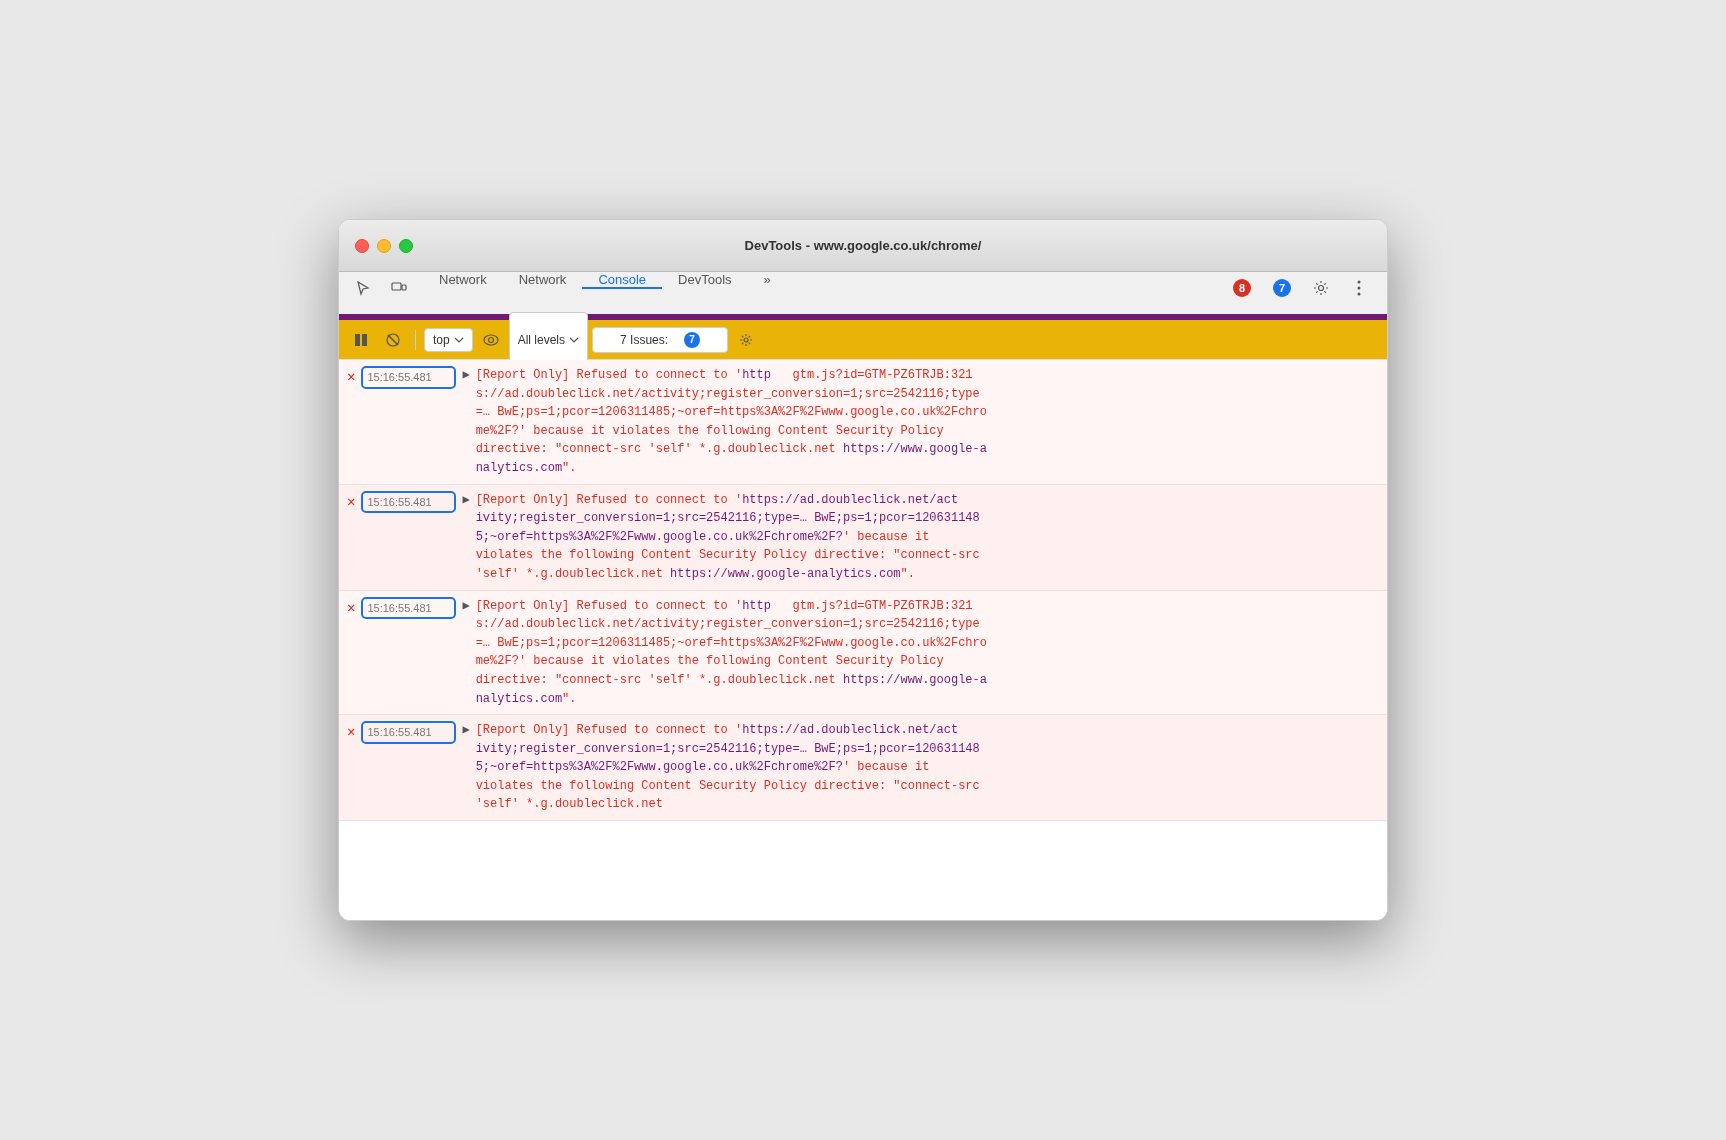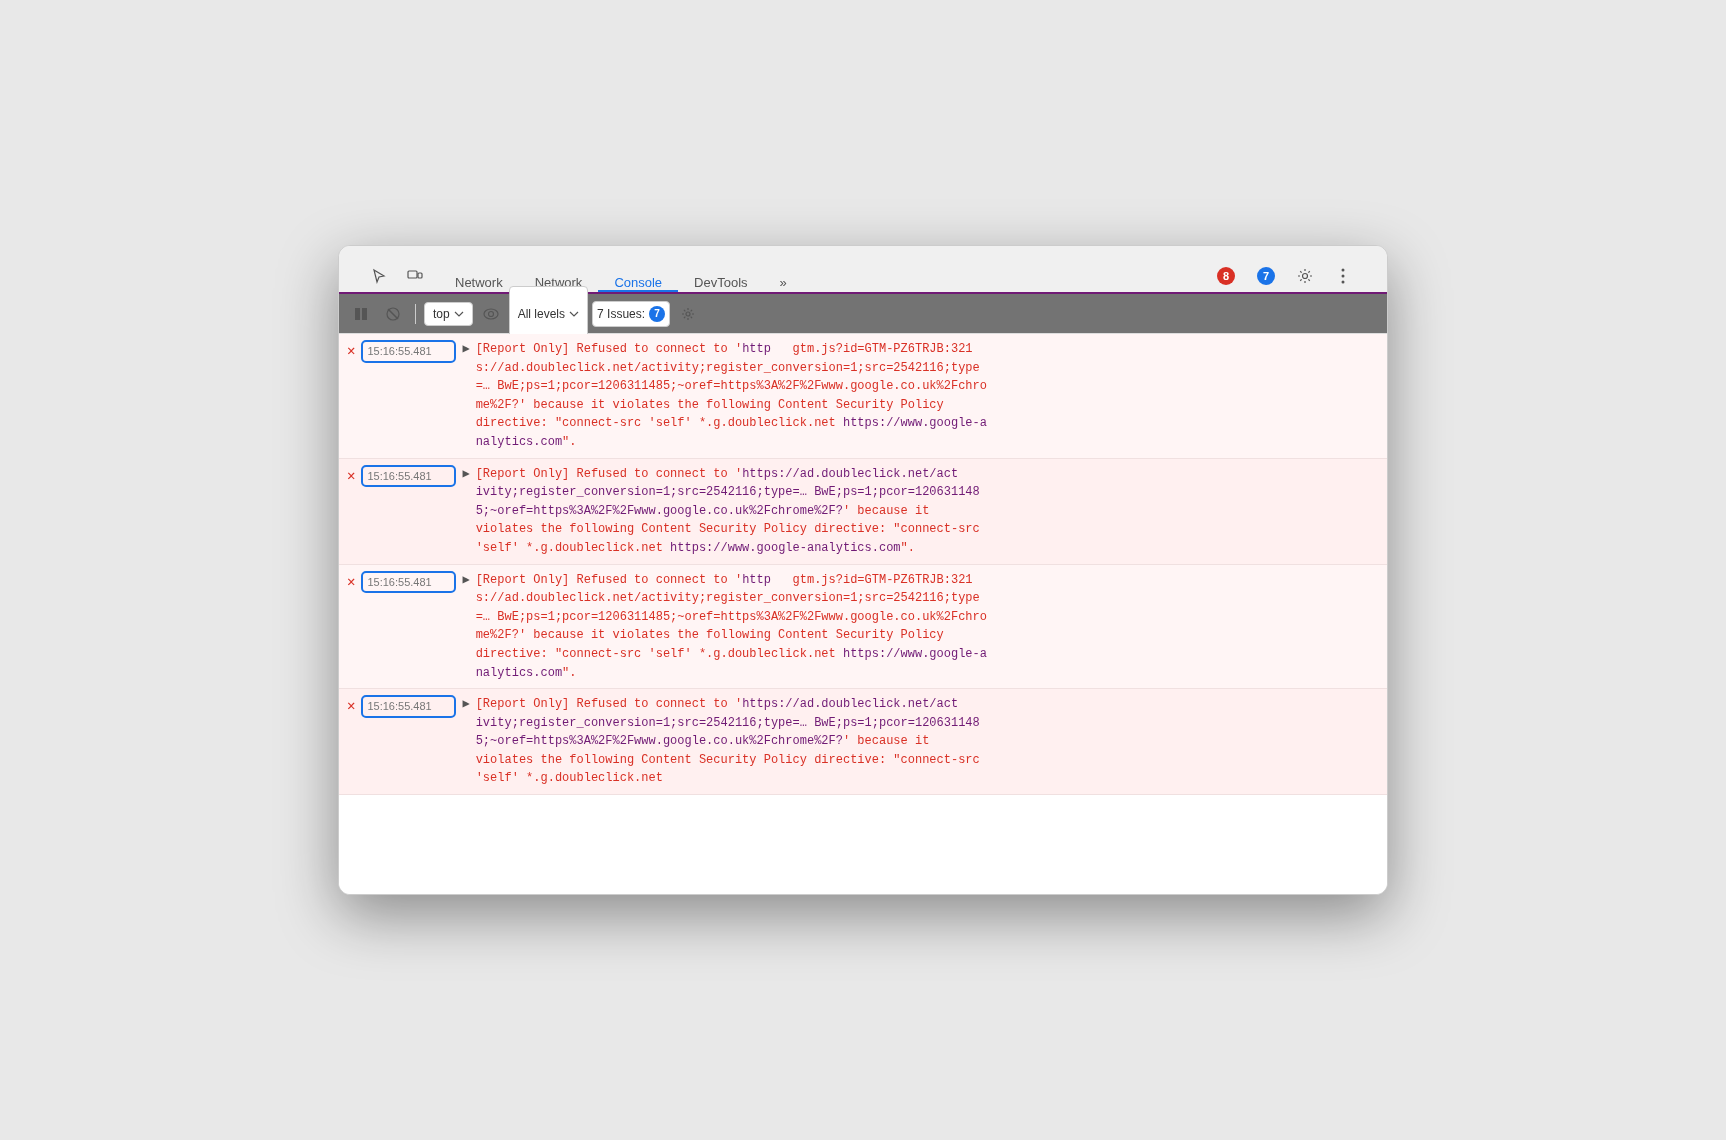--- a/index.html
+++ b/index.html
@@ -50,25 +50,25 @@
     .tl-min { background: #febc2e; border: 1px solid #d9a122; }
     .tl-max { background: #28c840; border: 1px solid #14ae2e; }
     .titlebar-title {
       font-size: 13px;
       font-weight: 600;
       color: #333;
     }
     
     .tabs-row {
       background: #f0f0f0;
-      border-bottom: 2px solid #701a75;
-      display: flex;
-      align-items: flex-end;
+      border-bottom: 6px solid #701a75;
+      display: flex;
+      align-items: flex-start;
       height: 48px;
-      padding: 0 24px;
+      padding: 0 8px;
     }
     .tab-icons {
       display: flex;
       align-items: center;
       gap: 4px;
       padding-right: 8px;
     }
     .tab-icon-btn {
       width: 32px;
       height: 32px;
@@ -148,21 +148,21 @@
       justify-content: center;
       border-radius: 4px;
       cursor: pointer;
       color: #555;
       font-size: 16px;
       border: none;
       background: transparent;
     }
     
     .console-toolbar {
-      background: #737373;
+      background: #eab308;
       border-bottom: 1px solid #ddd;
       display: flex;
       align-items: center;
       height: 40px;
       padding: 0 8px;
       gap: 4px;
     }
     .toolbar-btn {
       width: 28px;
       height: 28px;
@@ -212,22 +212,22 @@
       border-radius: 4px;
       border: 1px solid #ccc;
       background: white;
       cursor: pointer;
       font-size: 12px;
       color: #333;
     }
     .issues-btn {
       display: flex;
       align-items: center;
-      gap: 4px;
-      padding: 4px 4px;
+      gap: 16px;
+      padding: 4px 27px;
       border-radius: 4px;
       border: 1px solid #ccc;
       background: white;
       cursor: pointer;
       font-size: 12px;
       color: #333;
     }
     
     .console-content {
       background: white;
@@ -276,20 +276,28 @@
     }
     .entry-message a, .entry-message .link {
       color: #701a75;
     }
   </style>
 </head>
 <body>
 
 <div class="window">
 
+  <div class="titlebar">
+    <div class="traffic-lights">
+      <div class="traffic-light tl-close"></div>
+      <div class="traffic-light tl-min"></div>
+      <div class="traffic-light tl-max"></div>
+    </div>
+    <span class="titlebar-title">DevTools - www.google.co.uk/chrome/</span>
+  </div>
 
   <div class="tabs-row">
     <div class="tab-icons">
       <button class="tab-icon-btn">
         <svg width="16" height="16" viewBox="0 0 16 16">
           <path d="M3 2l10 6-5 1-2 5z" stroke="#555" stroke-width="1.2" fill="none"></path>
         </svg>
       </button>
       <button class="tab-icon-btn">
         <svg width="16" height="16" viewBox="0 0 16 16">

